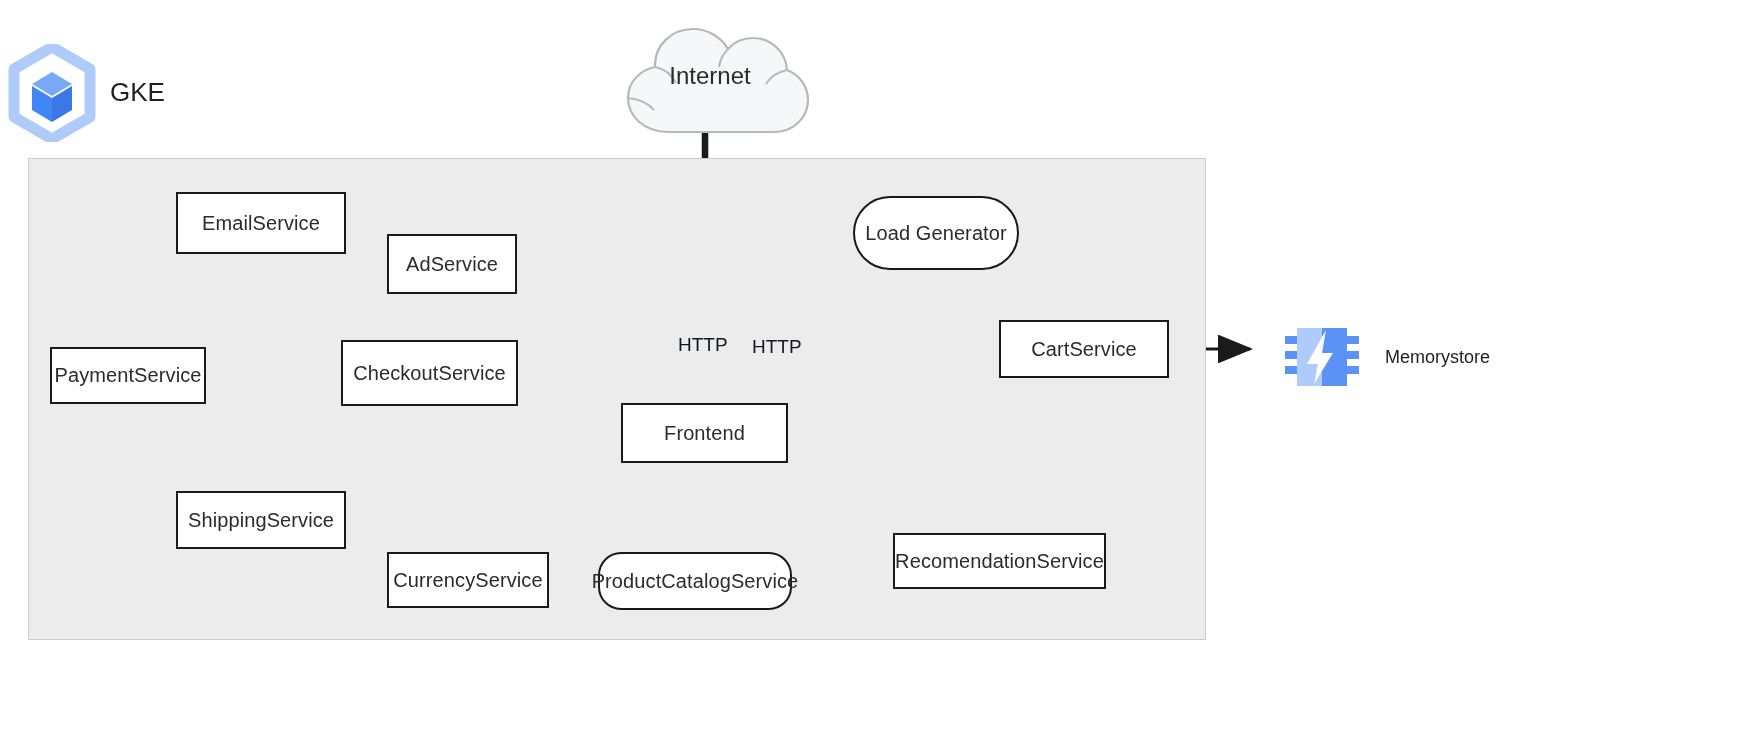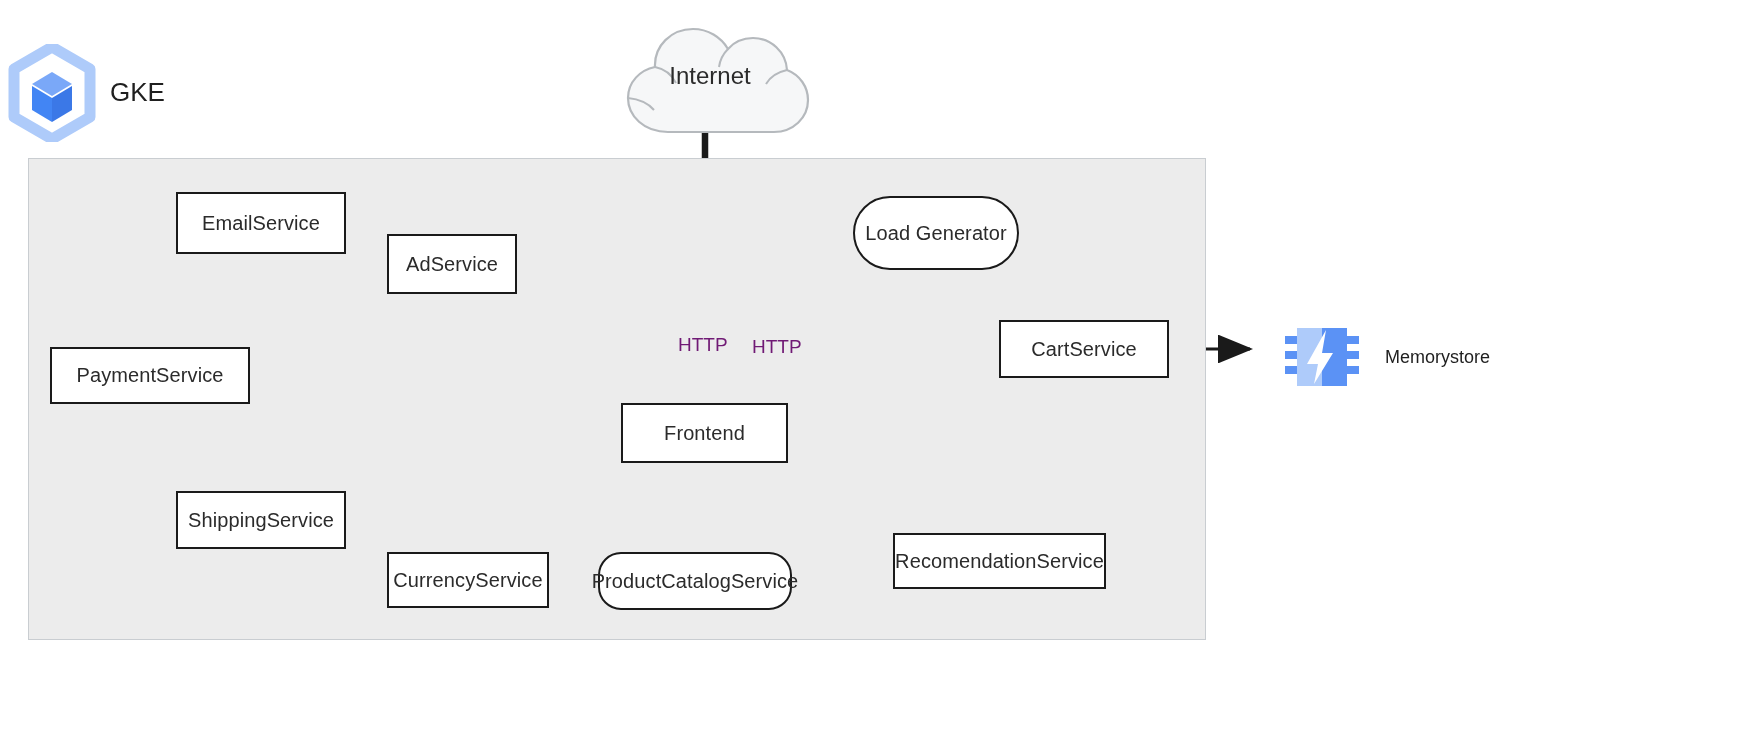--- a/index.html
+++ b/index.html
@@ -110,21 +110,21 @@
     width: 200px;
     text-align: center;
     font-size: 24px;
     color: #2b2b2b;
     z-index: 6;
   }
   
   .edge-label {
     position: absolute;
     font-size: 19px;
-    color: #701a75;
+    color: #0f172a;
     z-index: 6;
     white-space: nowrap;
   }
 </style>
 </head>
 <body>
 
 <div id="canvas">
 
   <div id="gke-panel"></div>
@@ -223,24 +223,27 @@
   </div>
 
   <div class="node" style="left:387px; top:234px; width:130px; height:60px;">
     <span class="node-label">AdService</span>
   </div>
 
   <div class="node pill" style="left:853px; top:196px; width:166px; height:74px;">
     <span class="node-label">Load Generator</span>
   </div>
 
-  <div class="node" style="left:50px; top:347px; width:200px; height:57px;">
+  <div class="node" style="left:50px; top:347px; width:156px; height:57px;">
     <span class="node-label">PaymentService</span>
   </div>
 
+  <div class="node" style="left:341px; top:340px; width:177px; height:66px;">
+    <span class="node-label">CheckoutService</span>
+  </div>
 
   <div class="node" style="left:999px; top:320px; width:170px; height:58px;">
     <span class="node-label">CartService</span>
   </div>
 
   <div class="node" style="left:621px; top:403px; width:167px; height:60px;">
     <span class="node-label">Frontend</span>
   </div>
 
   <div class="node" style="left:176px; top:491px; width:170px; height:58px;">

